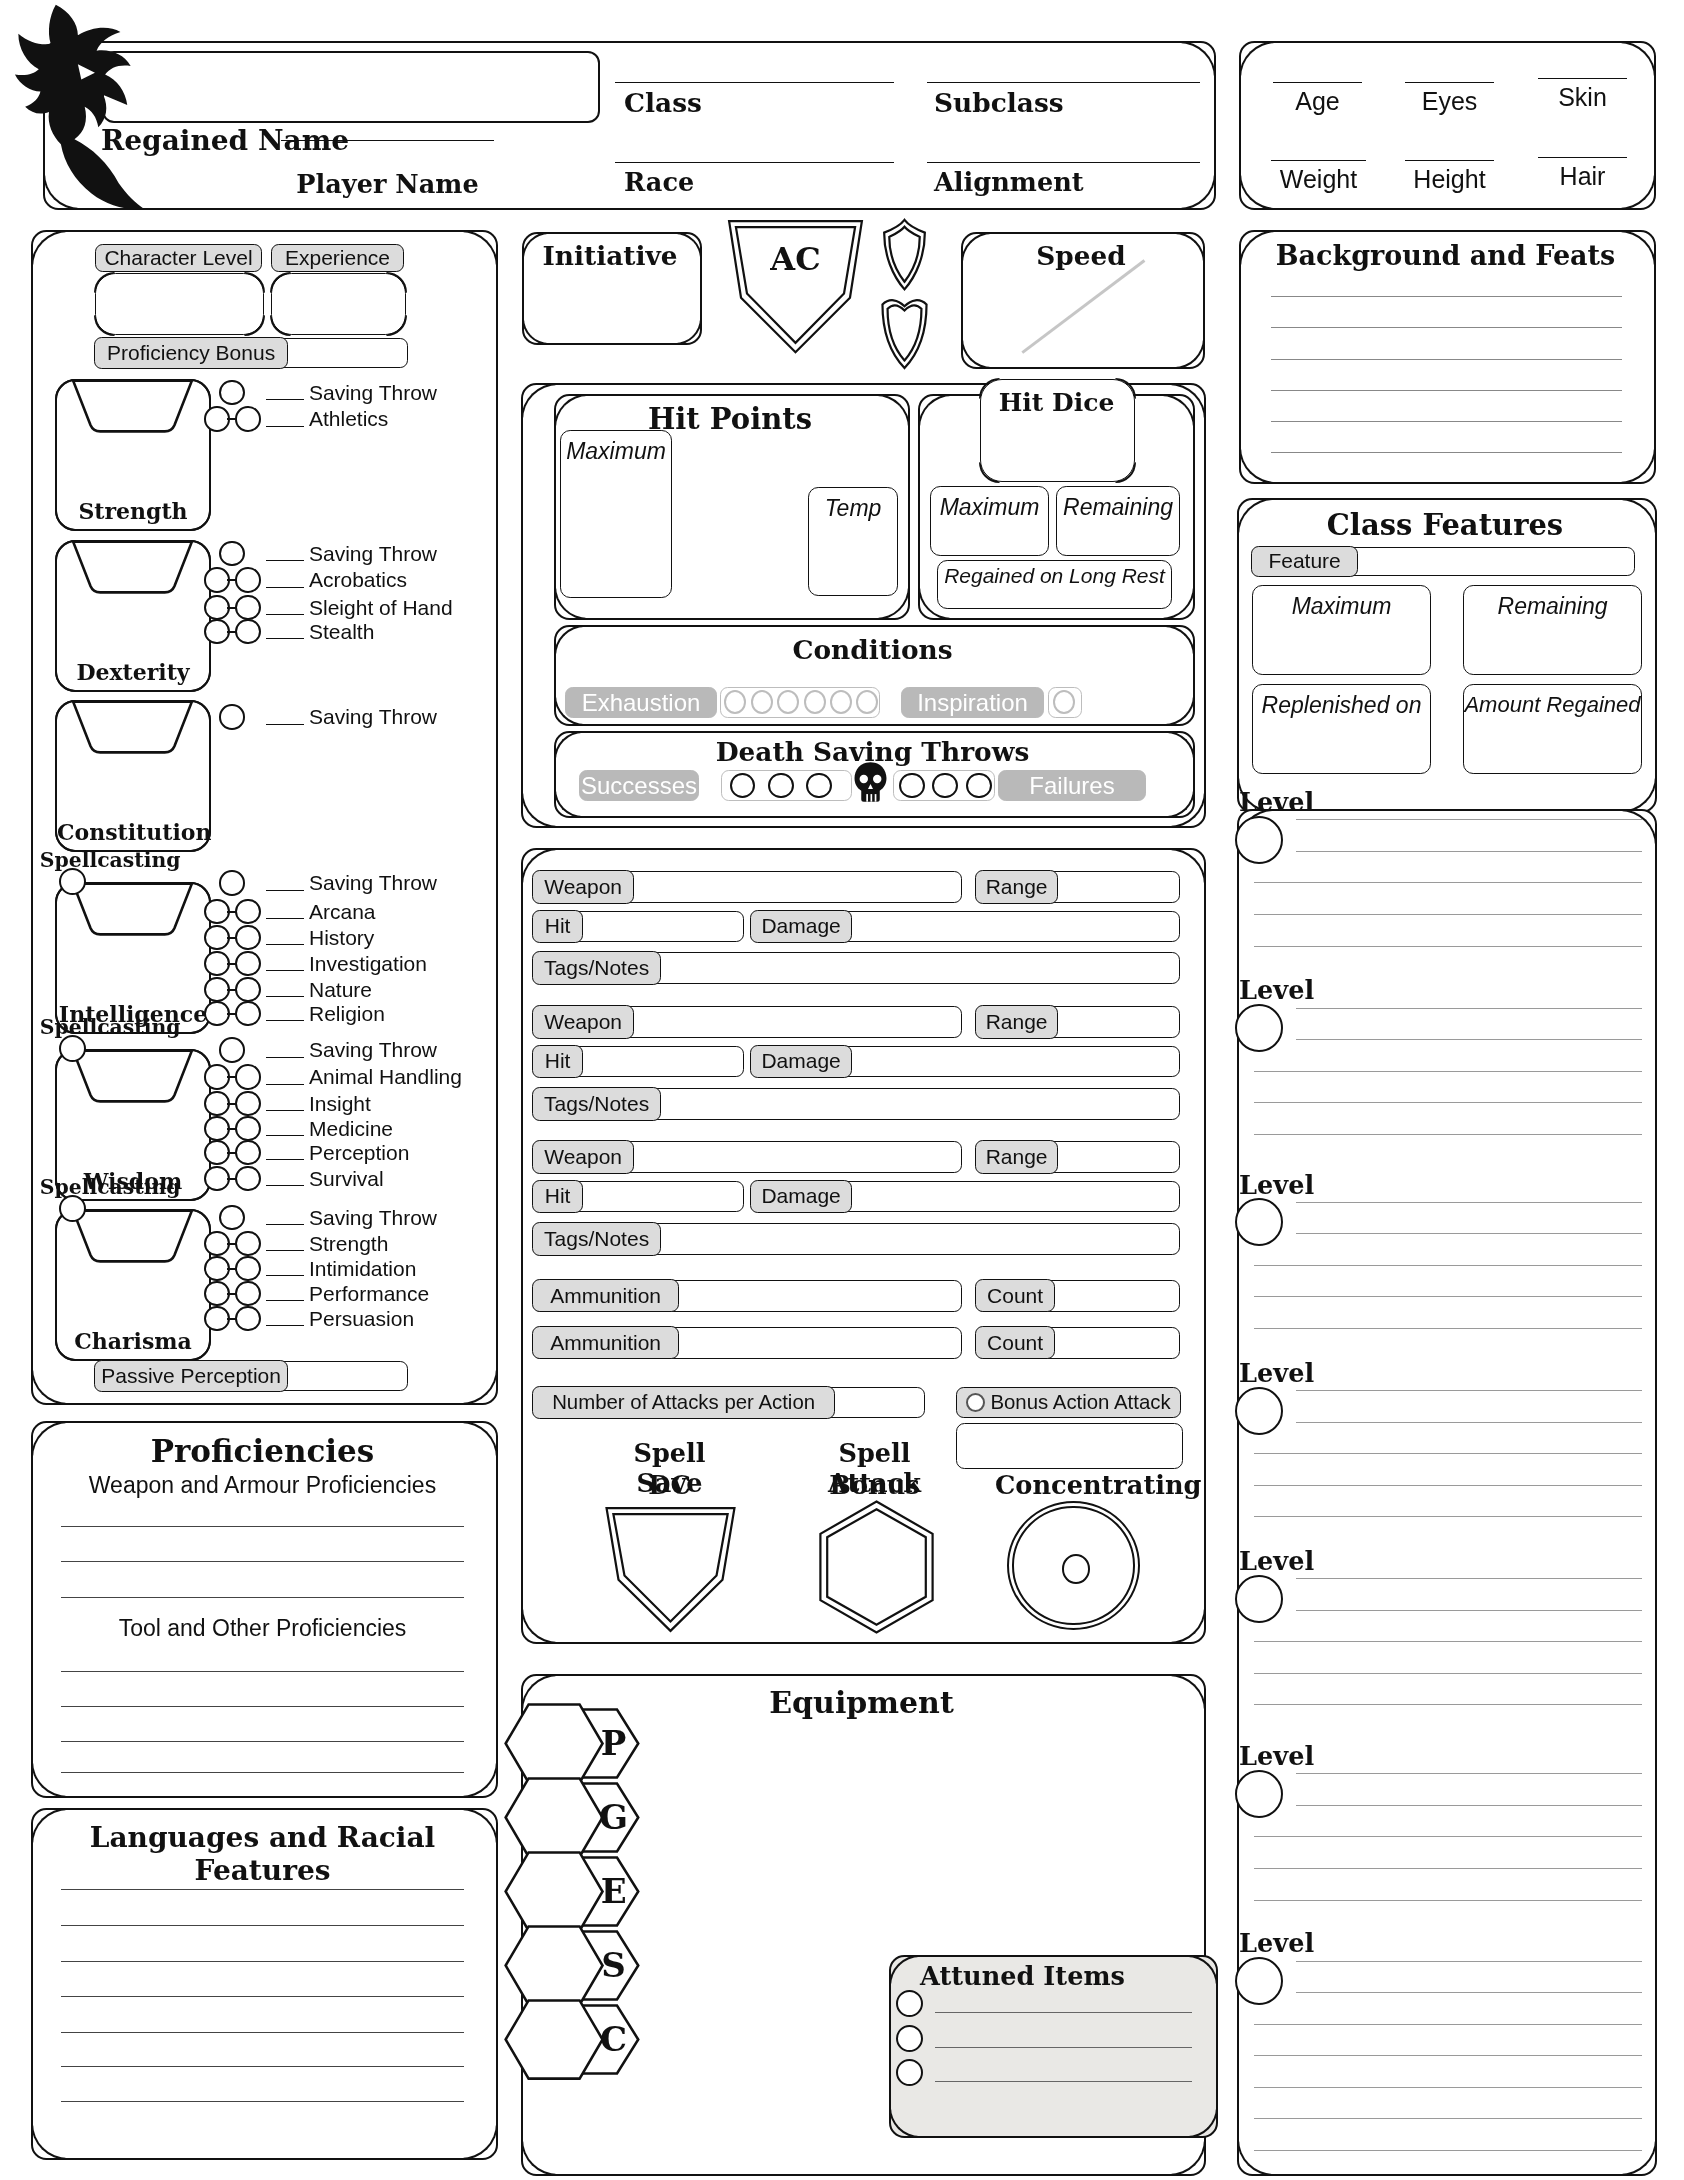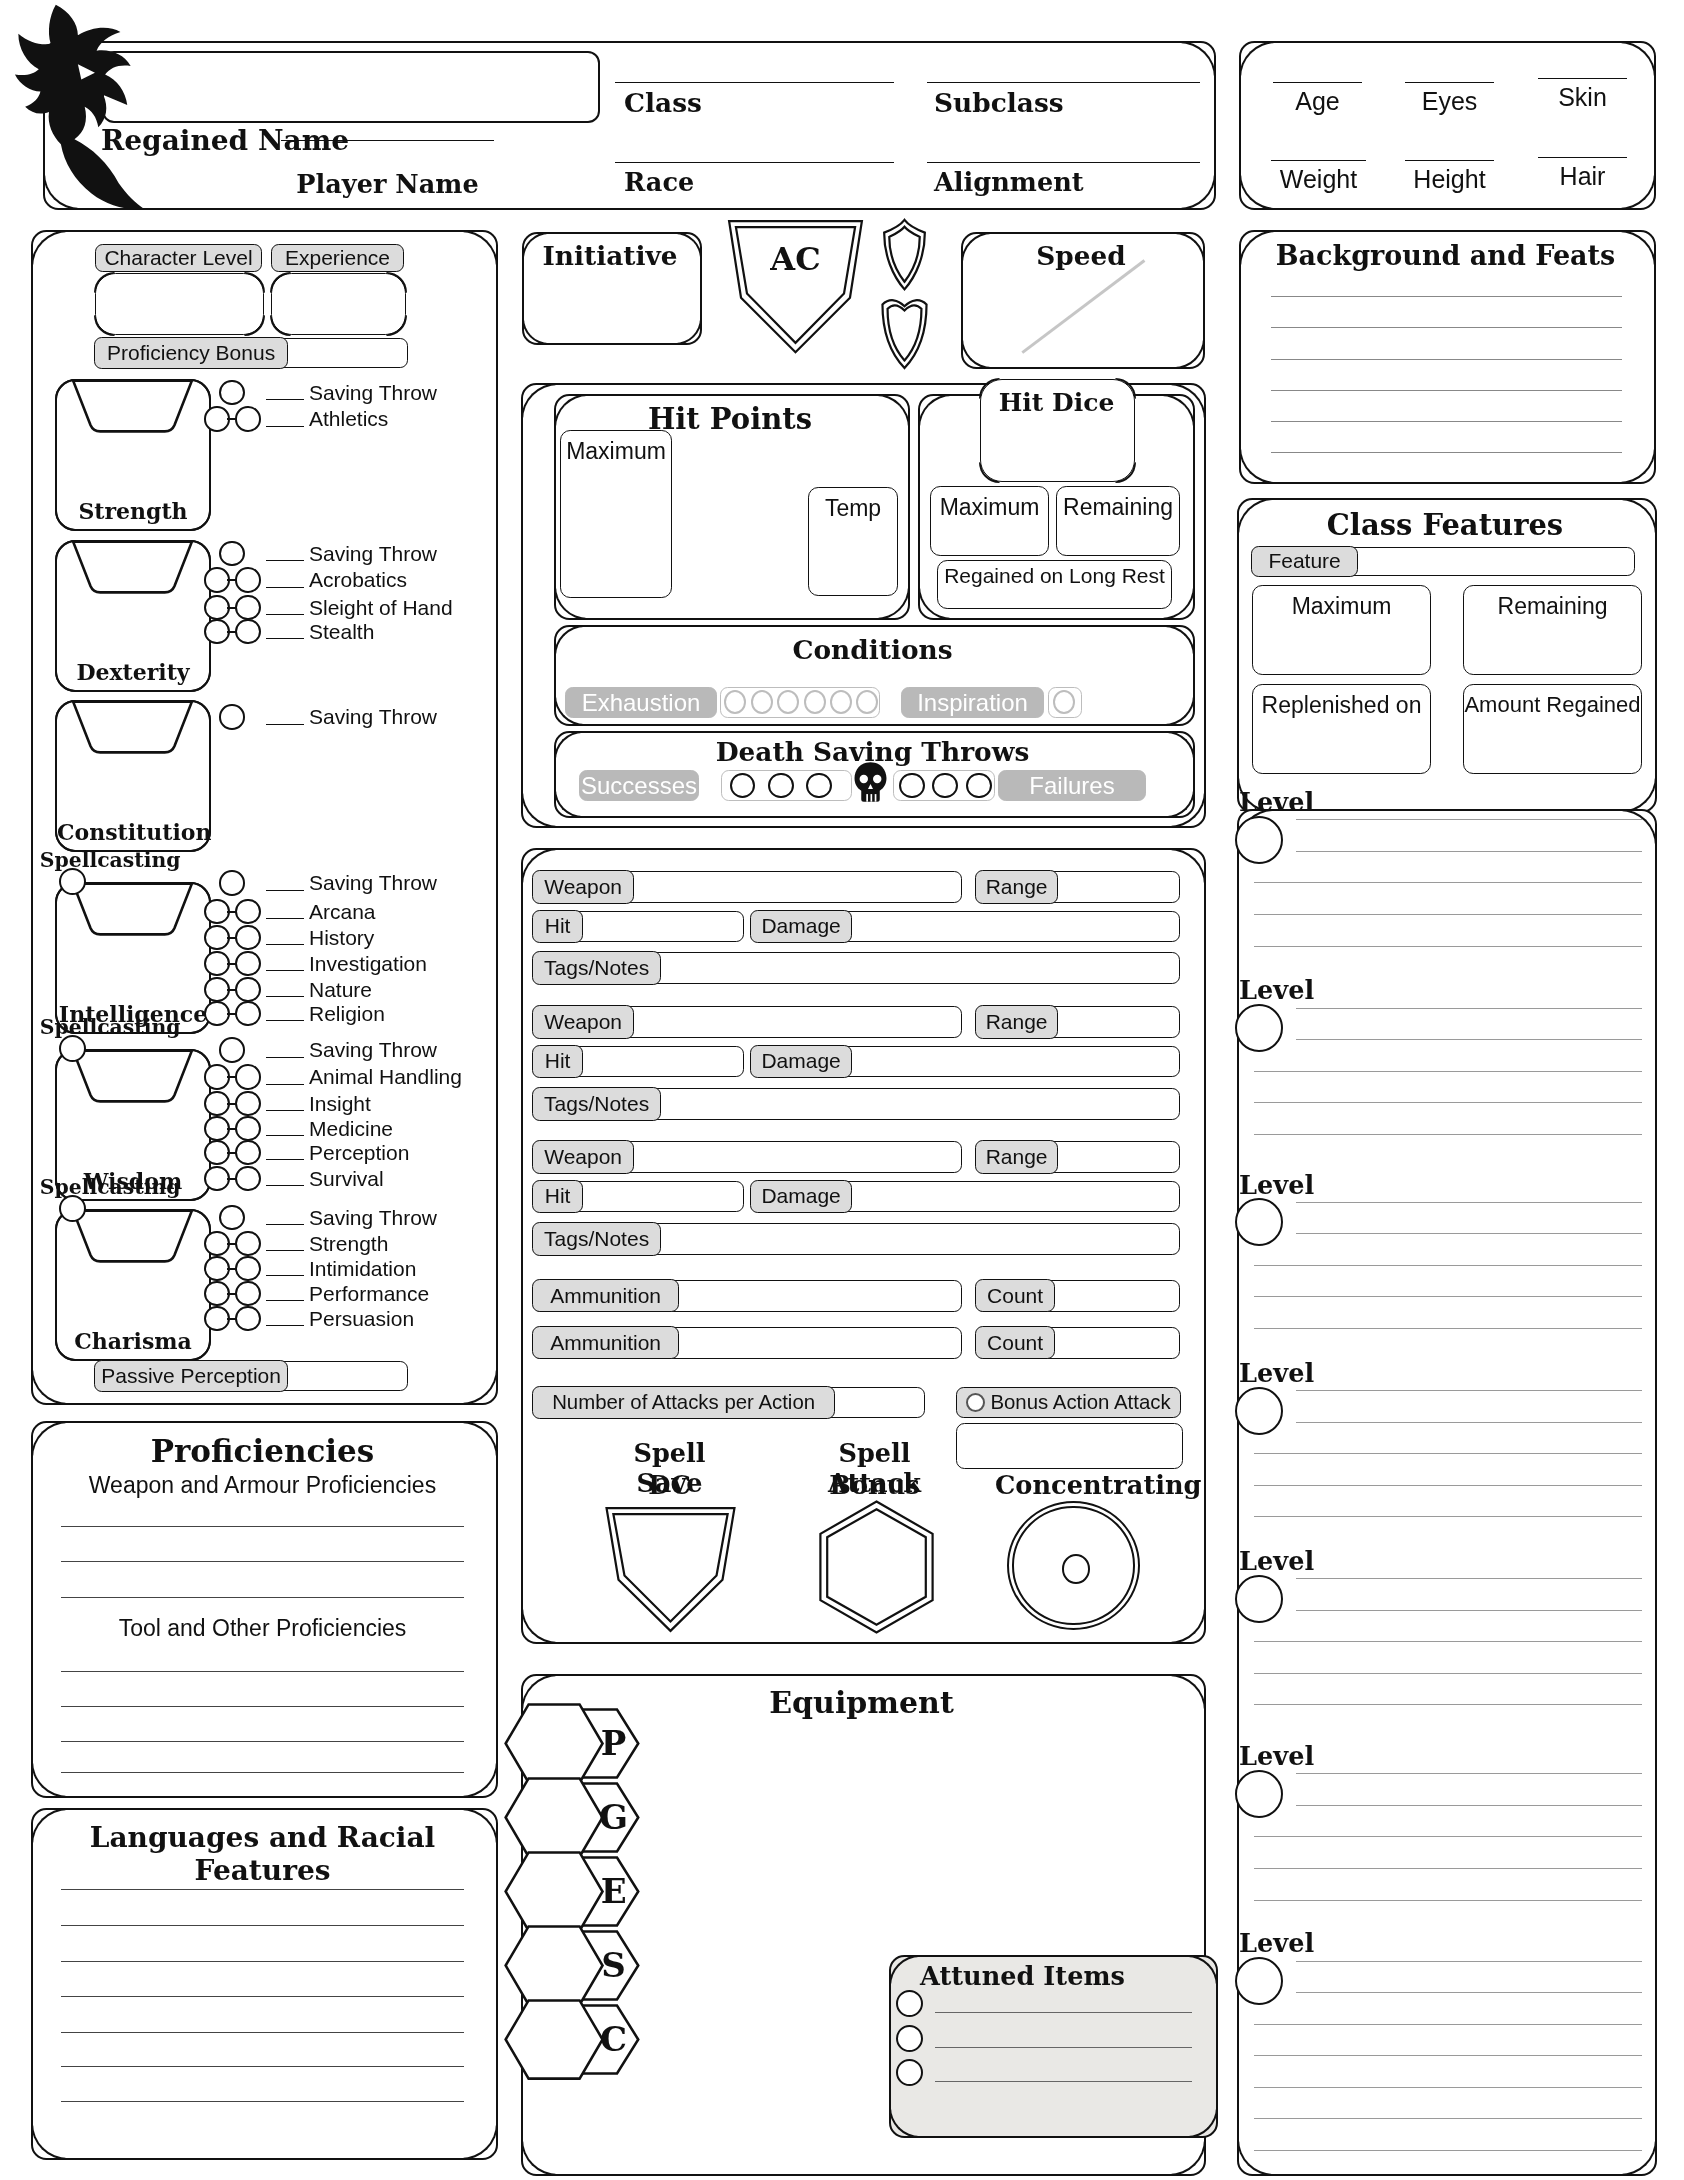--- a/index.html
+++ b/index.html
@@ -34,21 +34,21 @@
   .sk-link{position:absolute;left:26.4px;top:12.8px;width:8.5px;border-top:2px solid #111;}
   .sk-line{position:absolute;left:65px;top:20.4px;width:38px;border-bottom:1.9px solid #111;}
   .sk-label{position:absolute;left:108px;top:1.7px;font-size:21px;white-space:nowrap;}
   .gpill{position:absolute;background:#b9b9b9;border:1.9px solid #b9b9b9;border-radius:7.7px;color:#fff;
          display:flex;align-items:center;justify-content:center;font-size:24px;box-sizing:border-box;}
   .strip{position:absolute;border:1.9px solid #bdbdbd;border-radius:7.7px;background:#fff;box-sizing:border-box;}
   .shape-line{fill:none;stroke:#111;stroke-width:2.6;}
   .lvl-label{position:absolute;left:1239px;font-size:25.6px;width:94px;}
   .lvl-circle{position:absolute;left:1235px;width:48px;height:48px;border:2.1px solid #111;border-radius:50%;background:#fff;box-sizing:border-box;}
   .sub-box{position:absolute;border:1.9px solid #111;border-radius:10.2px;background:#fff;box-sizing:border-box;text-align:center;}
-  .sub-box .t{font-size:23px;margin-top:6.8px;}
+  .sub-box .t{font-size:23px;margin-top:6.8px;font-style:italic;}
 </style>
 </head>
 <body>
 
 <div id="sheet">
 
   <div class="fancy-box" style="left:43px;top:41px;width:1169px;height:165px">
       <i class="ca ca-tl"></i>
       <i class="ca ca-tr"></i>
       <i class="ca ca-bl"></i>

